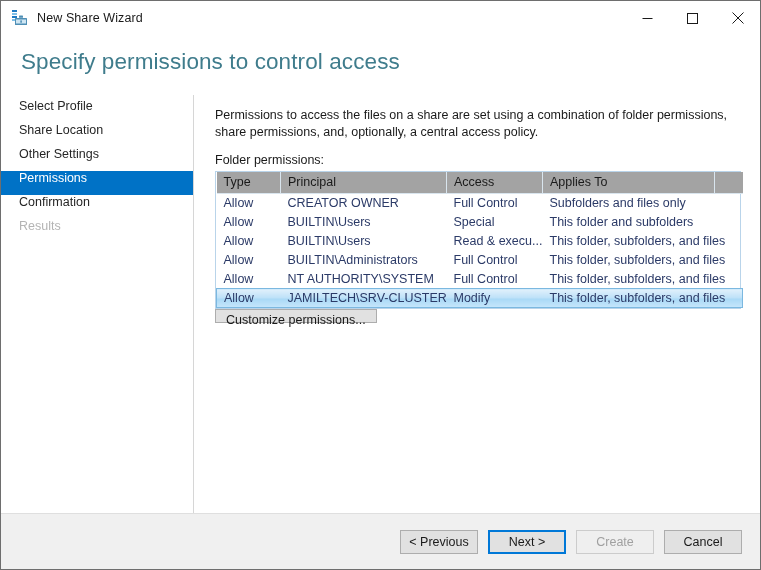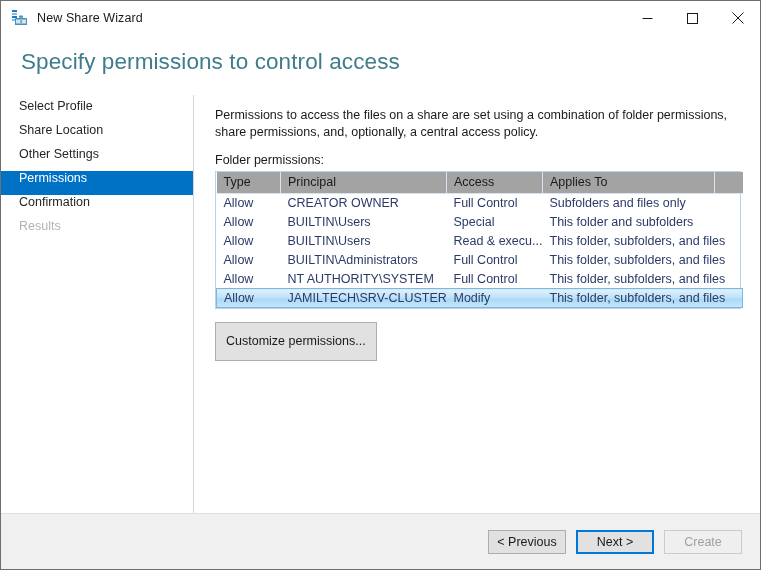--- a/index.html
+++ b/index.html
@@ -218,22 +218,21 @@
   .btn.disabled {
     color: #a0a0a0;
     background: #efefef;
     border-color: #cccccc;
   }
   .btn.focused {
     border: 2px solid #0078d7;
     line-height: 20px;
   }
   .customize-btn {
-    margin-top: 13px;
-    height: 39px;
+    height: 14px;
     line-height: 21px;
   }
 
   
   .footer {
     height: 56px;
     min-height: 56px;
     background: #f0f0f0;
     border-top: 1px solid #dfdfdf;
     display: flex;
@@ -382,15 +381,16 @@
       </div>
 
       <button class="btn customize-btn">Customize permissions...</button>
     </div>
   </div>
 
   <div class="footer">
     <button class="btn">&lt; Previous</button>
     <button class="btn focused">Next &gt;</button>
     <button class="btn disabled">Create</button>
+    <button class="btn">Cancel</button>
   </div>
 
 </div>
 
 </body></html>

